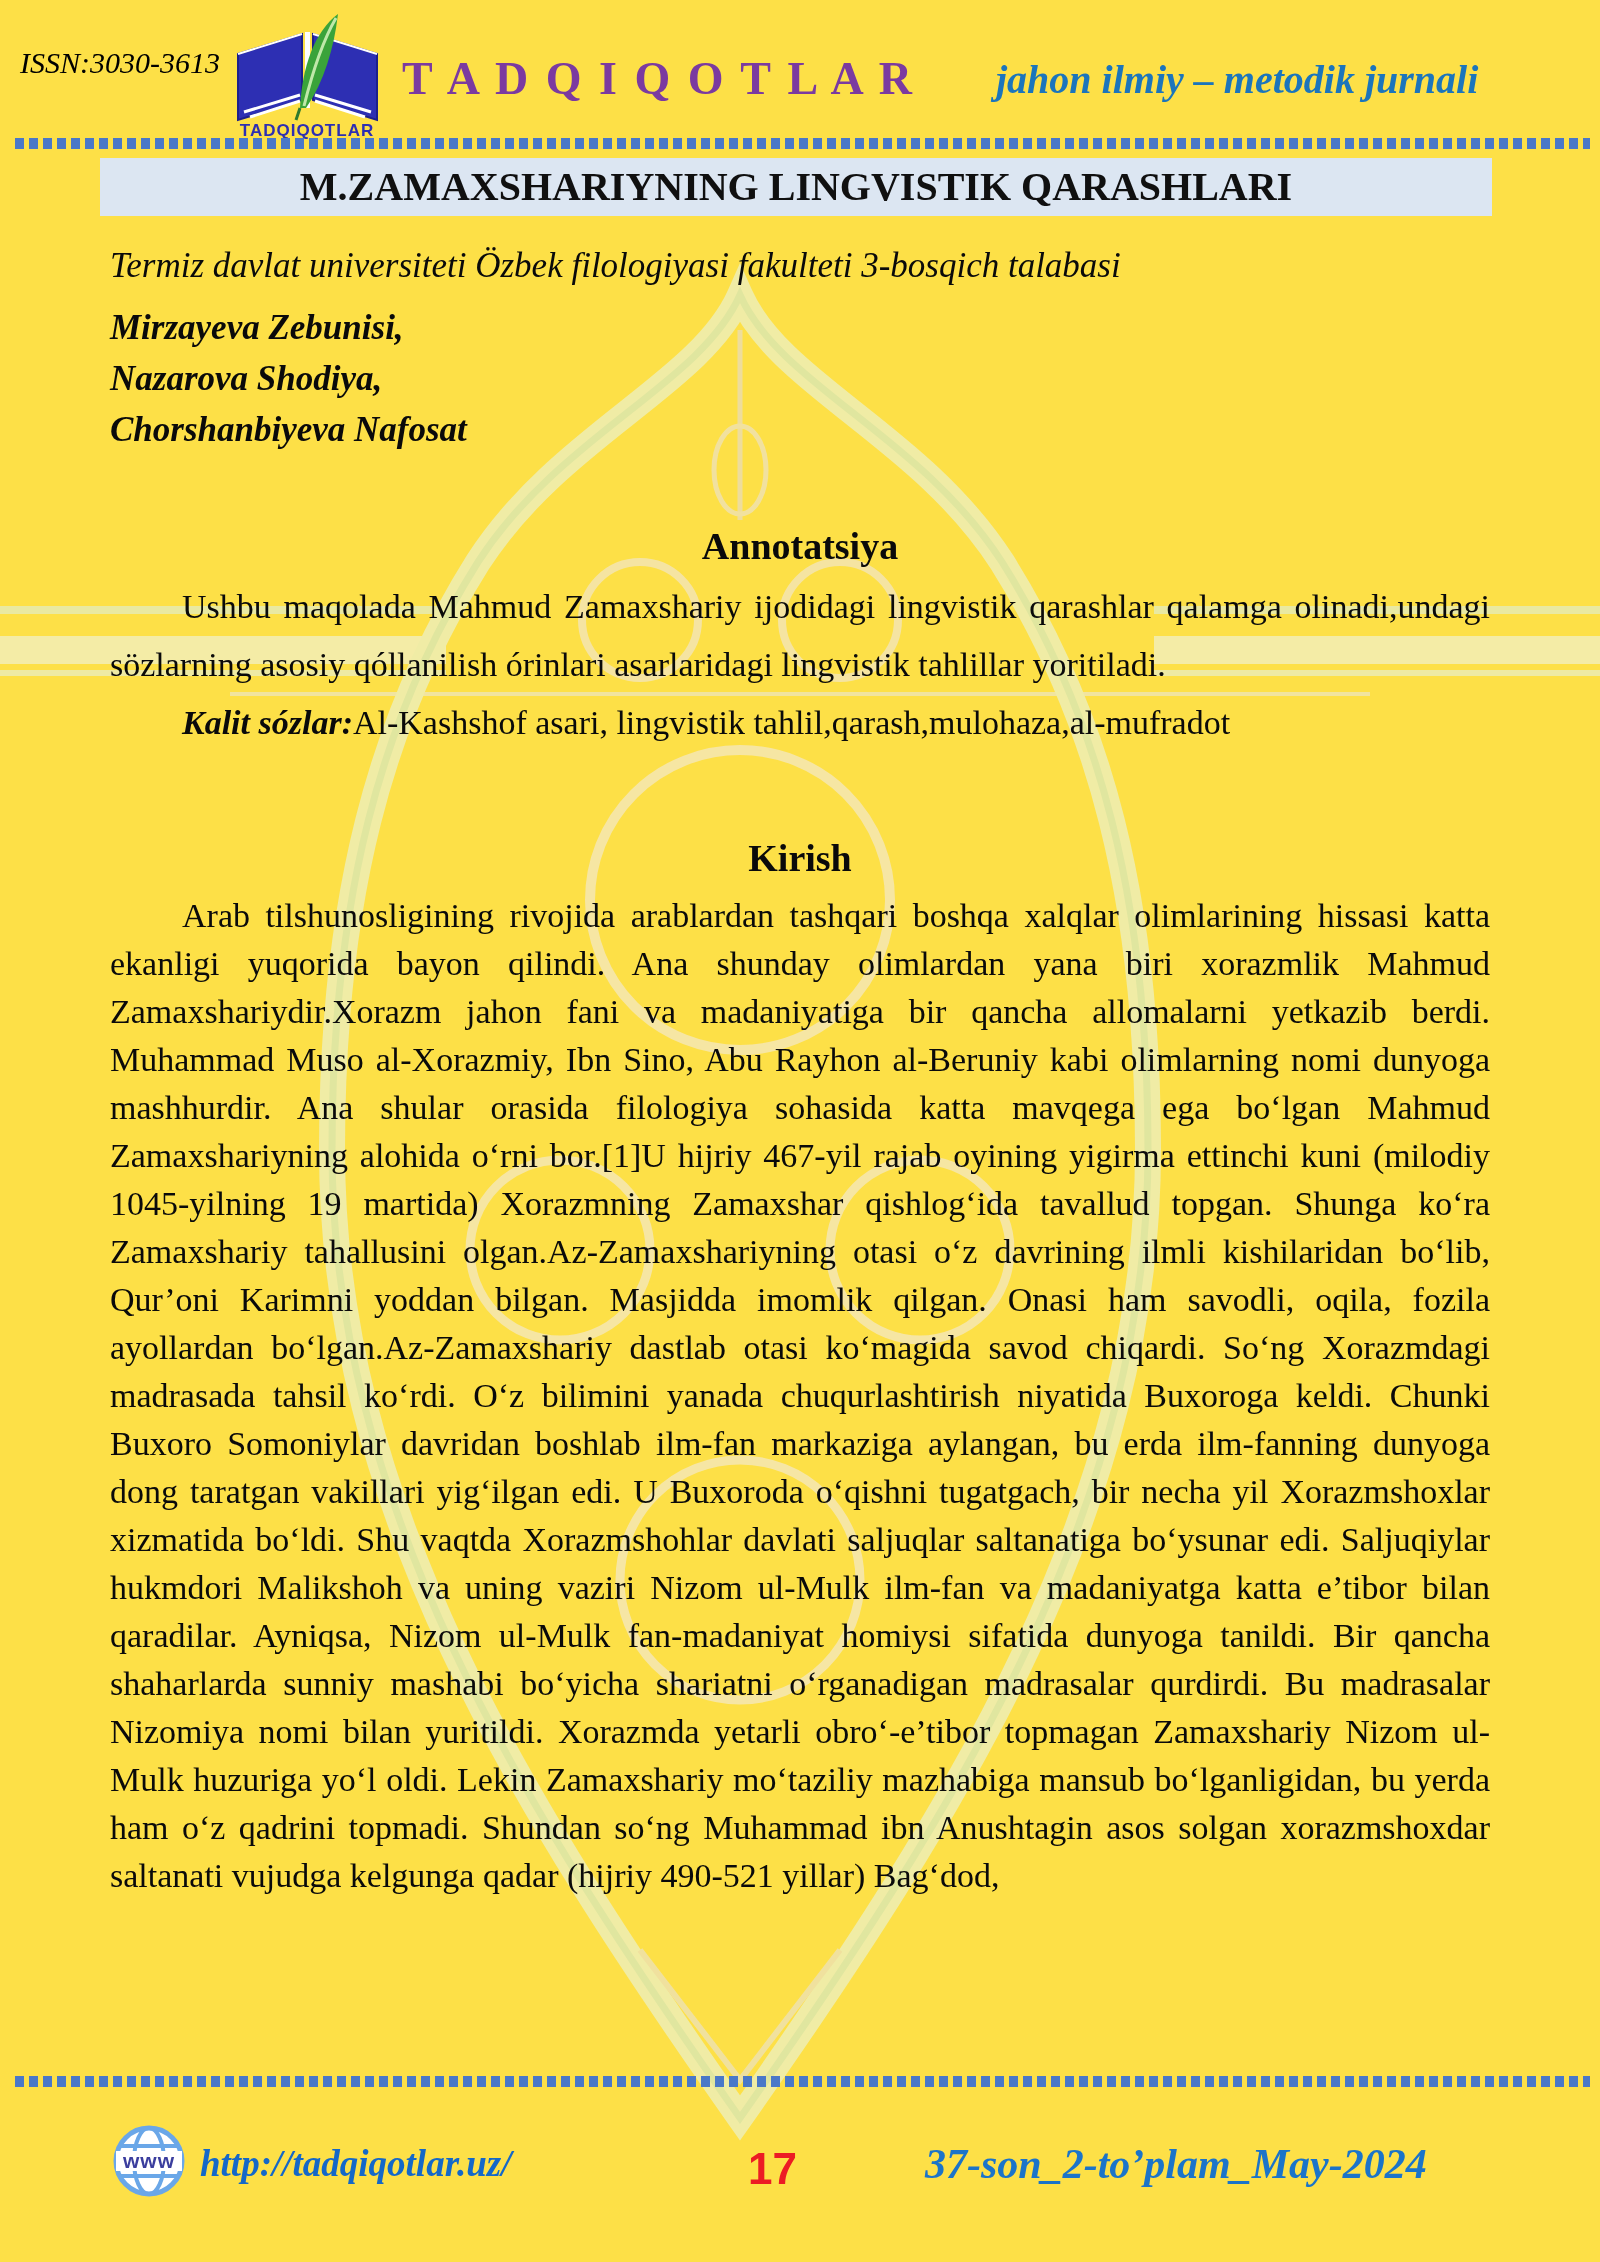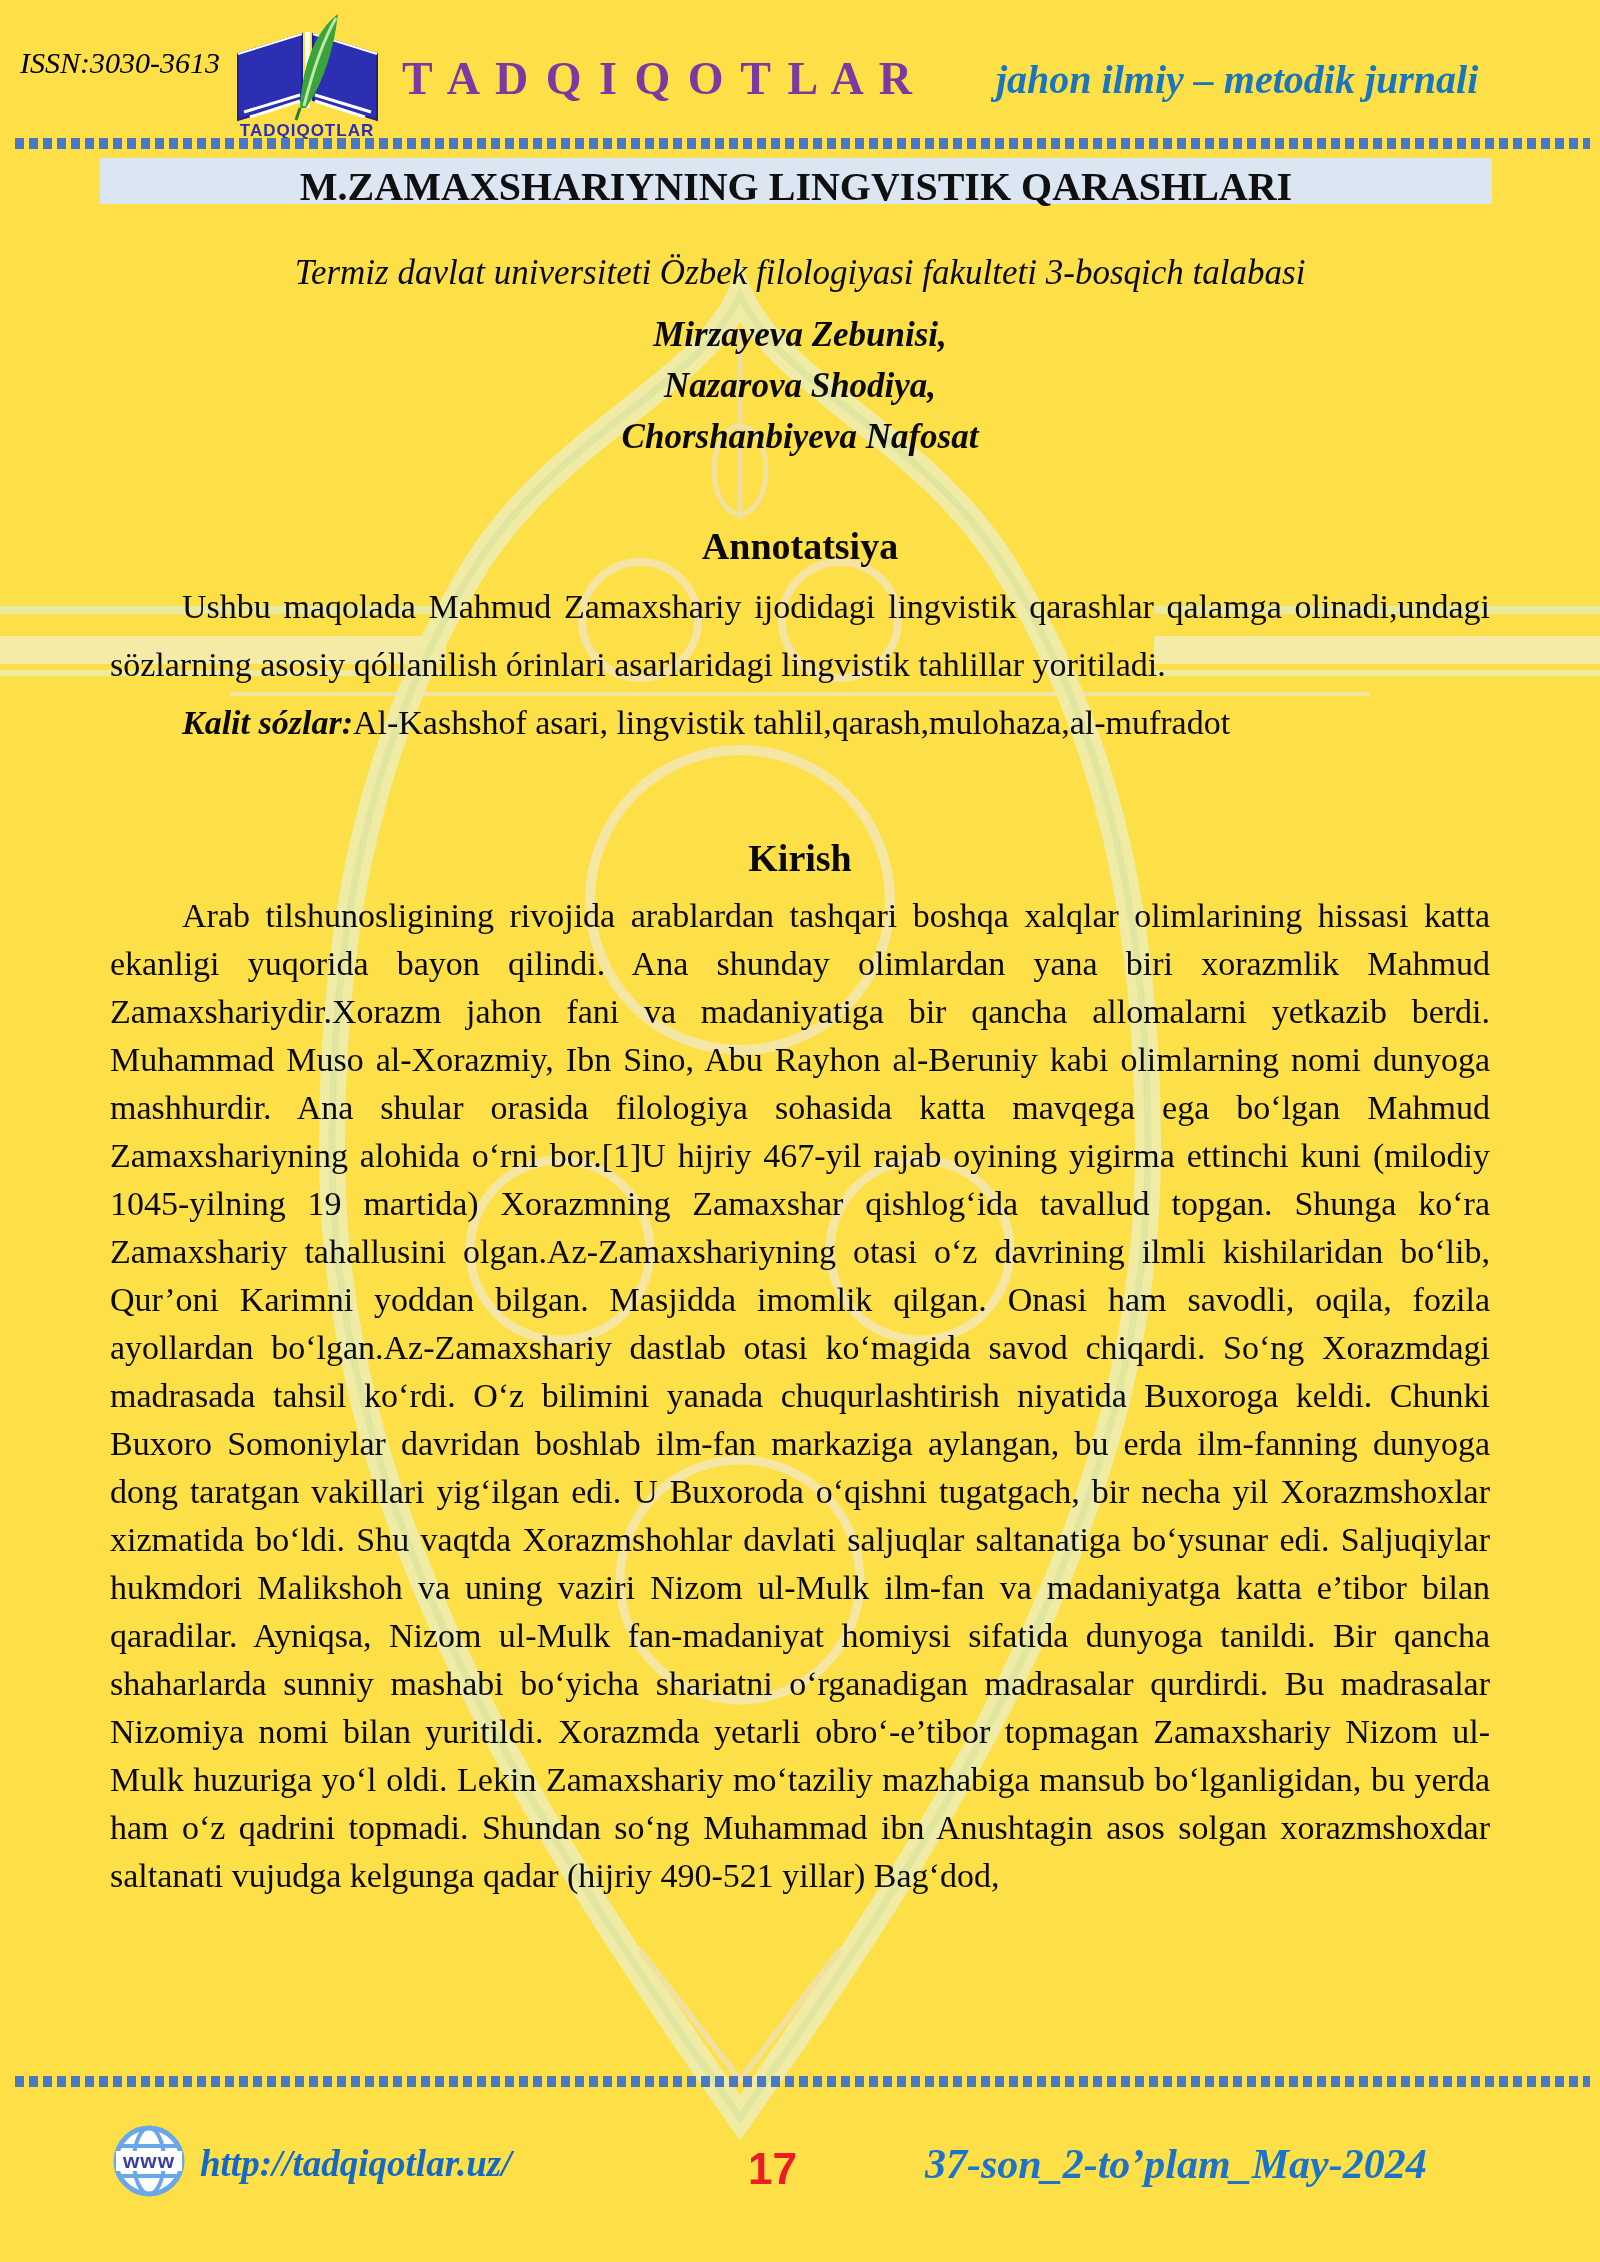--- a/index.html
+++ b/index.html
@@ -24,30 +24,30 @@
   }
   .dotline{
     position:absolute;left:15px;width:1575px;height:11px;
     background:repeating-linear-gradient(90deg,#4a78c8 0 9px,transparent 9px 14px);
   }
   .dotline.top{top:138px;}
   .dotline.bottom{top:2076px;}
 
   
   .titleband{
-    position:absolute;left:100px;top:158px;width:1392px;height:46px;
+    position:absolute;left:100px;top:158px;width:1392px;height:58px;
     background:#dce6f2;text-align:center;
   }
   .titleband .t{
     font-size:40px;font-weight:bold;line-height:58px;color:#101010;letter-spacing:0px;
   }
 
   
   .content{position:absolute;left:110px;width:1380px;}
-  .affil-block{top:246px;text-align:center;margin-top:7px;}
+  .affil-block{top:246px;text-align:left;}
   .affil{font-style:italic;font-size:35px;margin-bottom:16px;}
   .author{font-style:italic;font-weight:bold;font-size:35px;line-height:51px;}
 
   .annot-head{top:524px;text-align:center;font-weight:bold;font-size:38px;}
   .annot-block{top:578px;}
   .para{
     font-size:34px;line-height:58px;text-align:justify;text-indent:72px;margin:0;
   }
   .kw-label{font-weight:bold;font-style:italic;}
 

